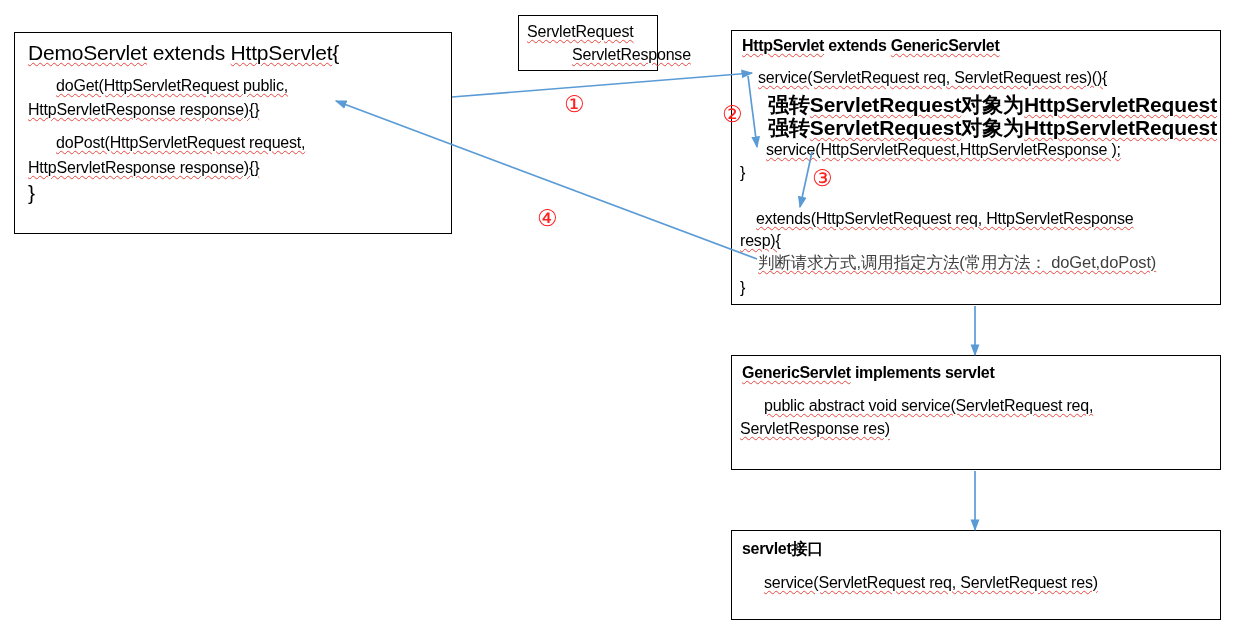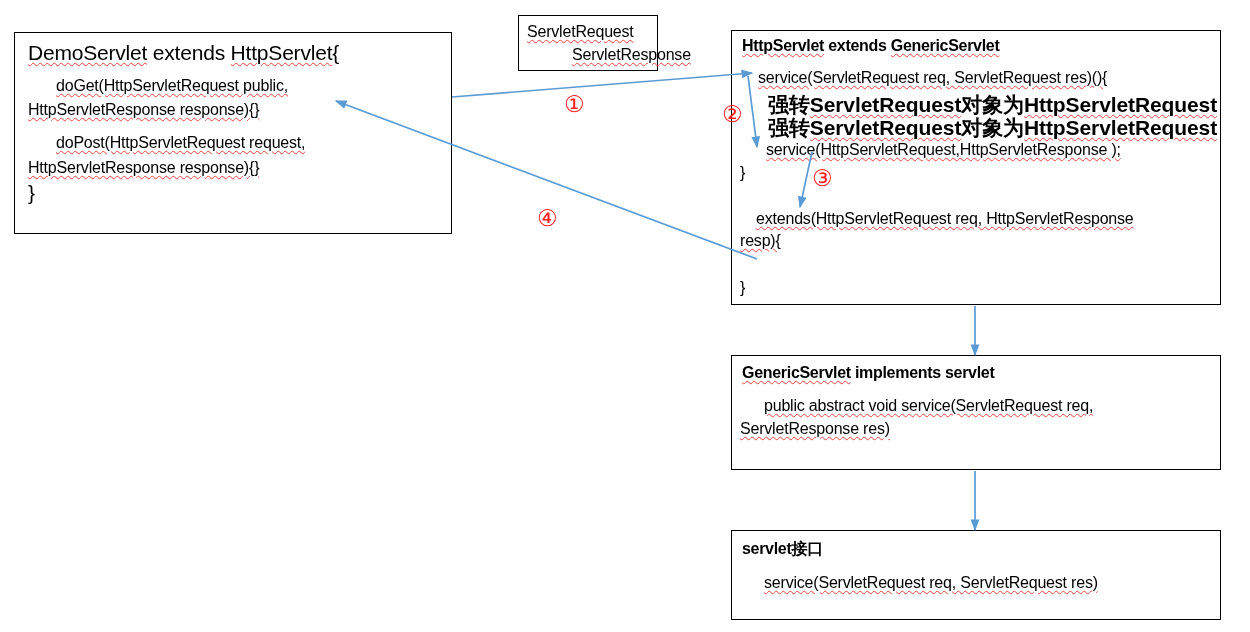--- a/index.html
+++ b/index.html
@@ -116,20 +116,21 @@
     </div>
     <div class="line t-bold-cn" style="position:absolute; left:36px; top:83px;">
       <span>强转</span><span class="sq">ServletRequest</span><span>对象为</span><span class="sq">HttpServletRequest</span>
     </div>
 
     <div class="line t-body" style="position:absolute; left:24px; top:108px;margin-left:10px;"><span class="sq">service(HttpServletRequest,HttpServletResponse );</span></div>
     <div class="line t-body" style="position:absolute; left:8px; top:131px;"><span>}</span></div>
 
     <div class="line t-body" style="position:absolute; left:24px; top:177px;"><span class="sq">extends(HttpServletRequest req, HttpServletResponse</span></div>
     <div class="line t-body" style="position:absolute; left:8px; top:199px;"><span class="sq">resp){</span></div>
+    <div class="line t-body-cn" style="position:absolute; left:26px; top:221px; color:#3f3f3f;"><span class="sq">判断请求方式,调用指定方法(常用方法： doGet,doPost)</span></div>
     <div class="line t-body" style="position:absolute; left:8px; top:246px;"><span>}</span></div>
   </div>
 
   <div class="box" style="left:731px; top:355px; width:490px; height:115px;text-align:center;">
     <div class="line t-title-b" style="position:absolute; left:10px; top:6px;">
       <span class="sq">GenericServlet</span><span>  implements  </span><span>servlet</span>
     </div>
     <div class="line t-body" style="position:absolute; left:12px; top:39px;"><span class="ind-sm"></span><span class="sq">public abstract void service(ServletRequest req,</span></div>
     <div class="line t-body" style="position:absolute; left:8px; top:62px;"><span class="sq">ServletResponse res)</span></div>
   </div>

